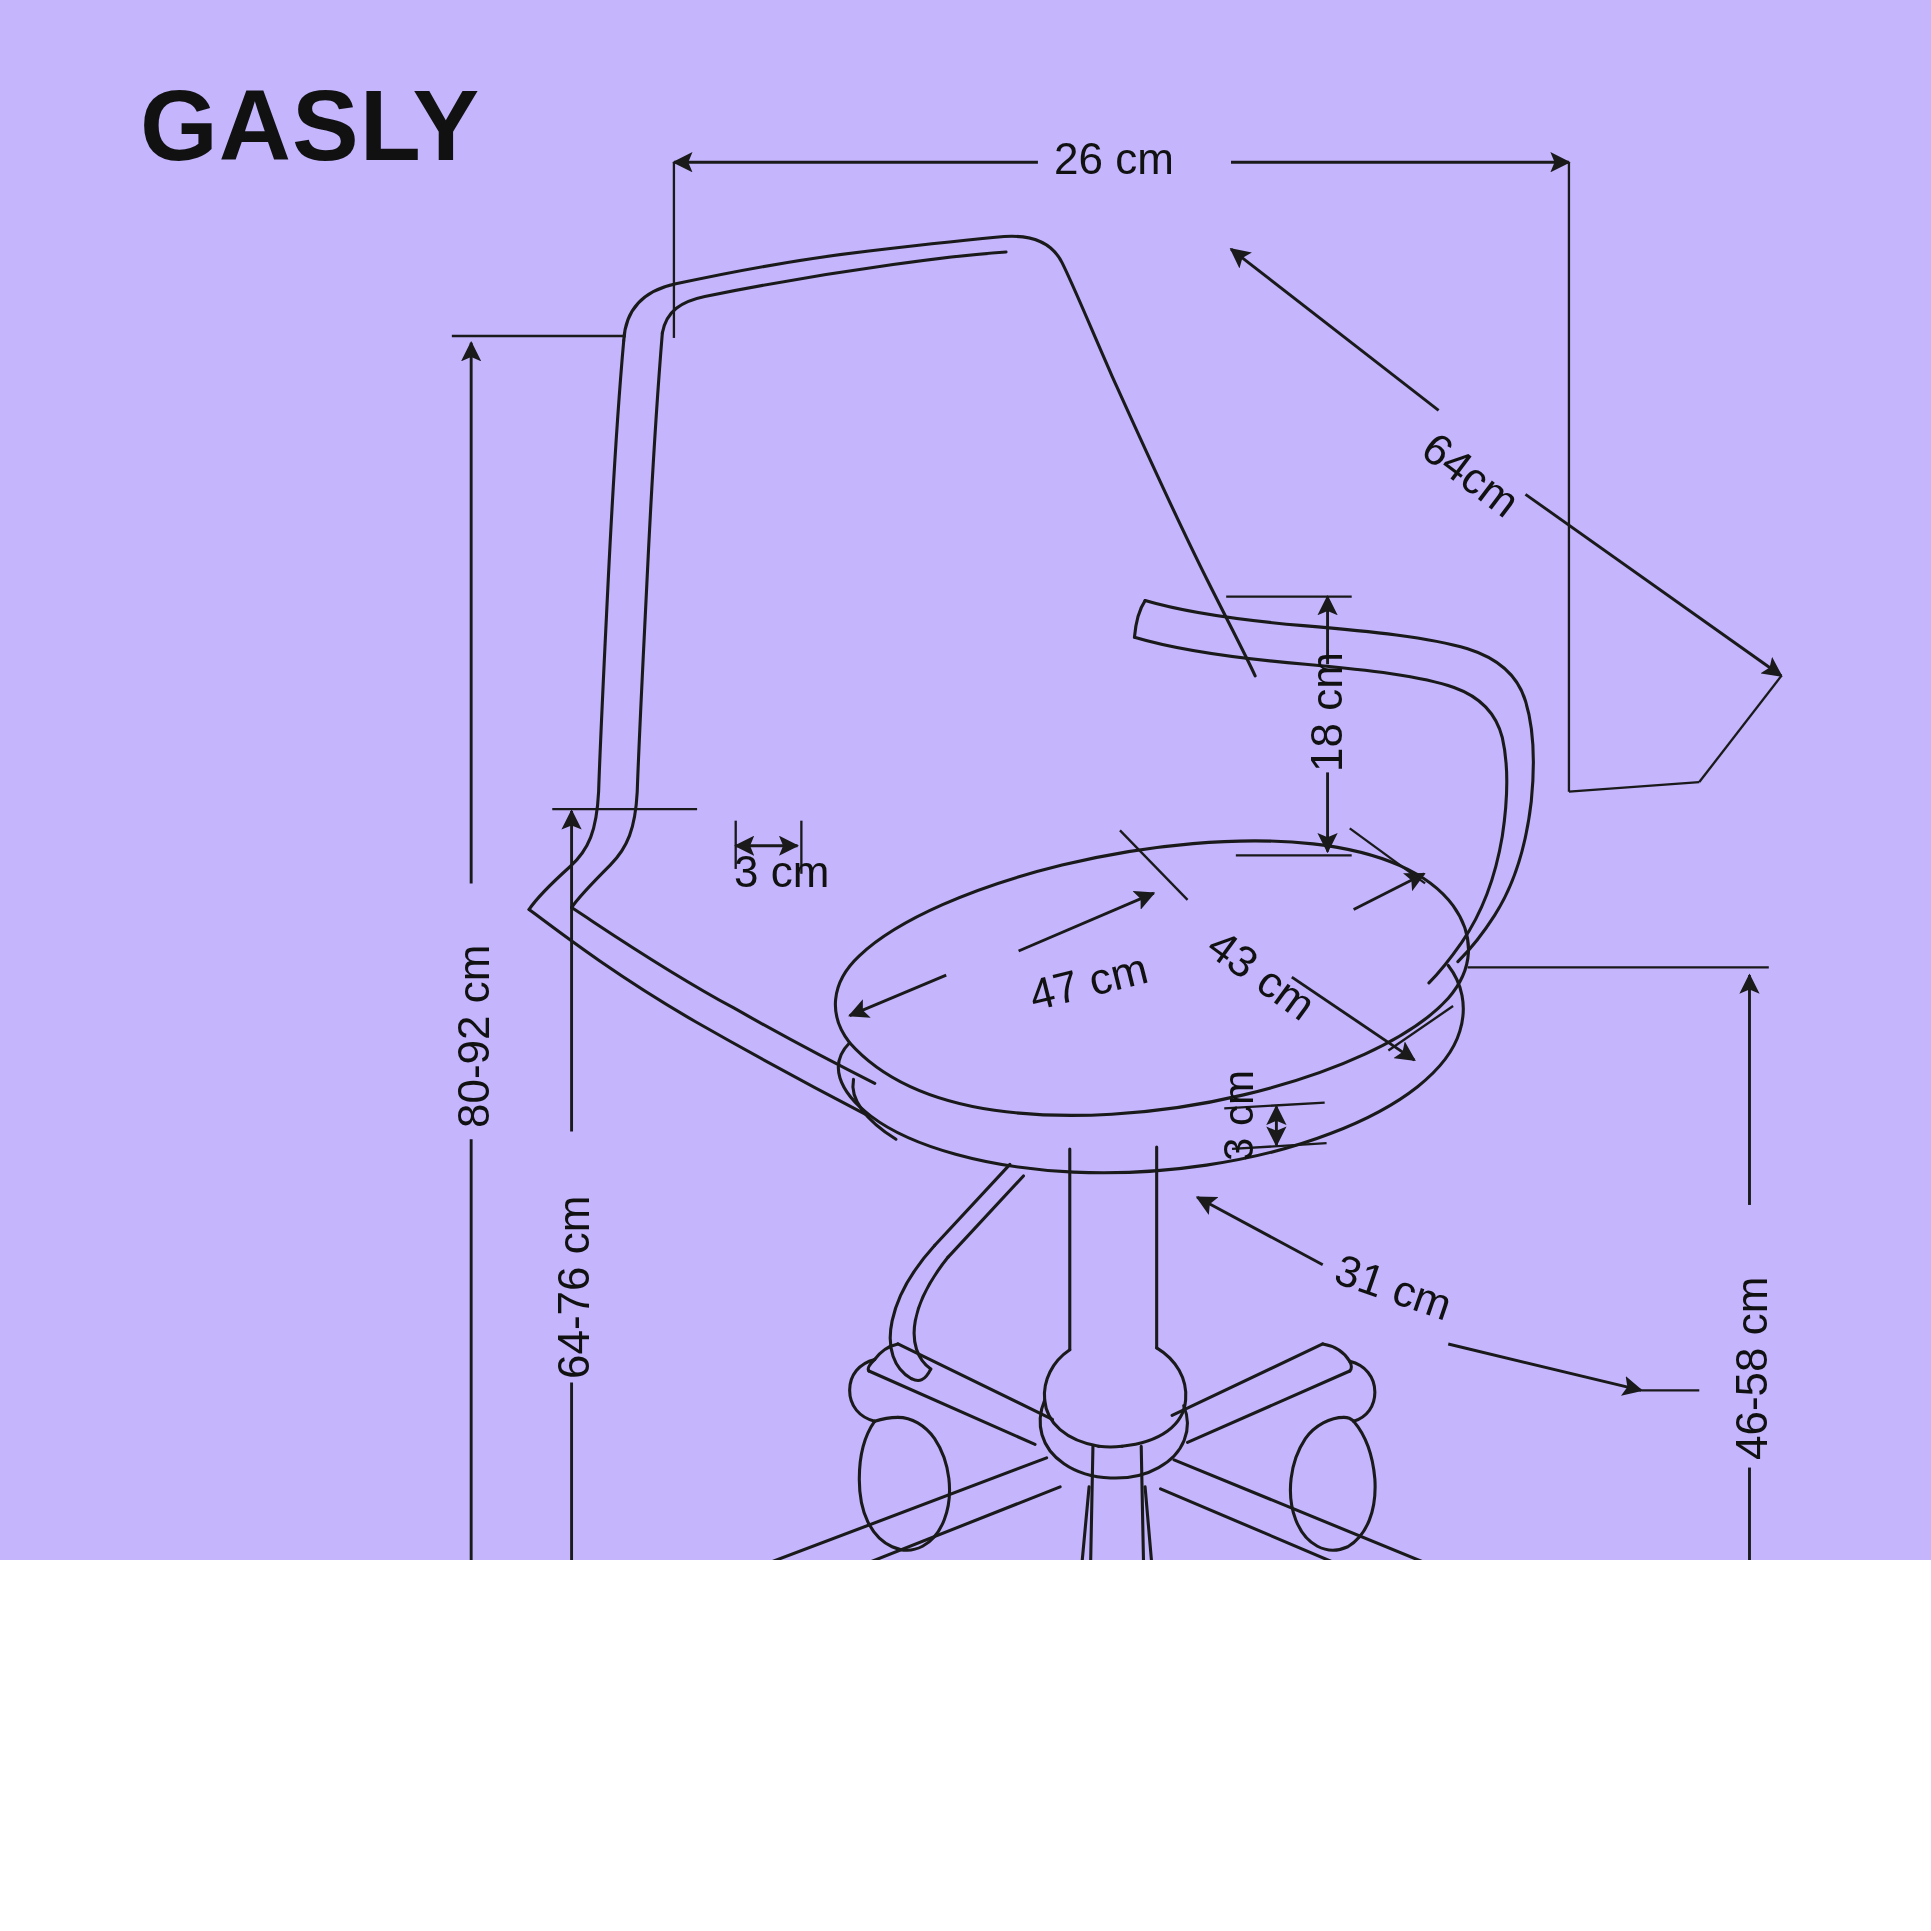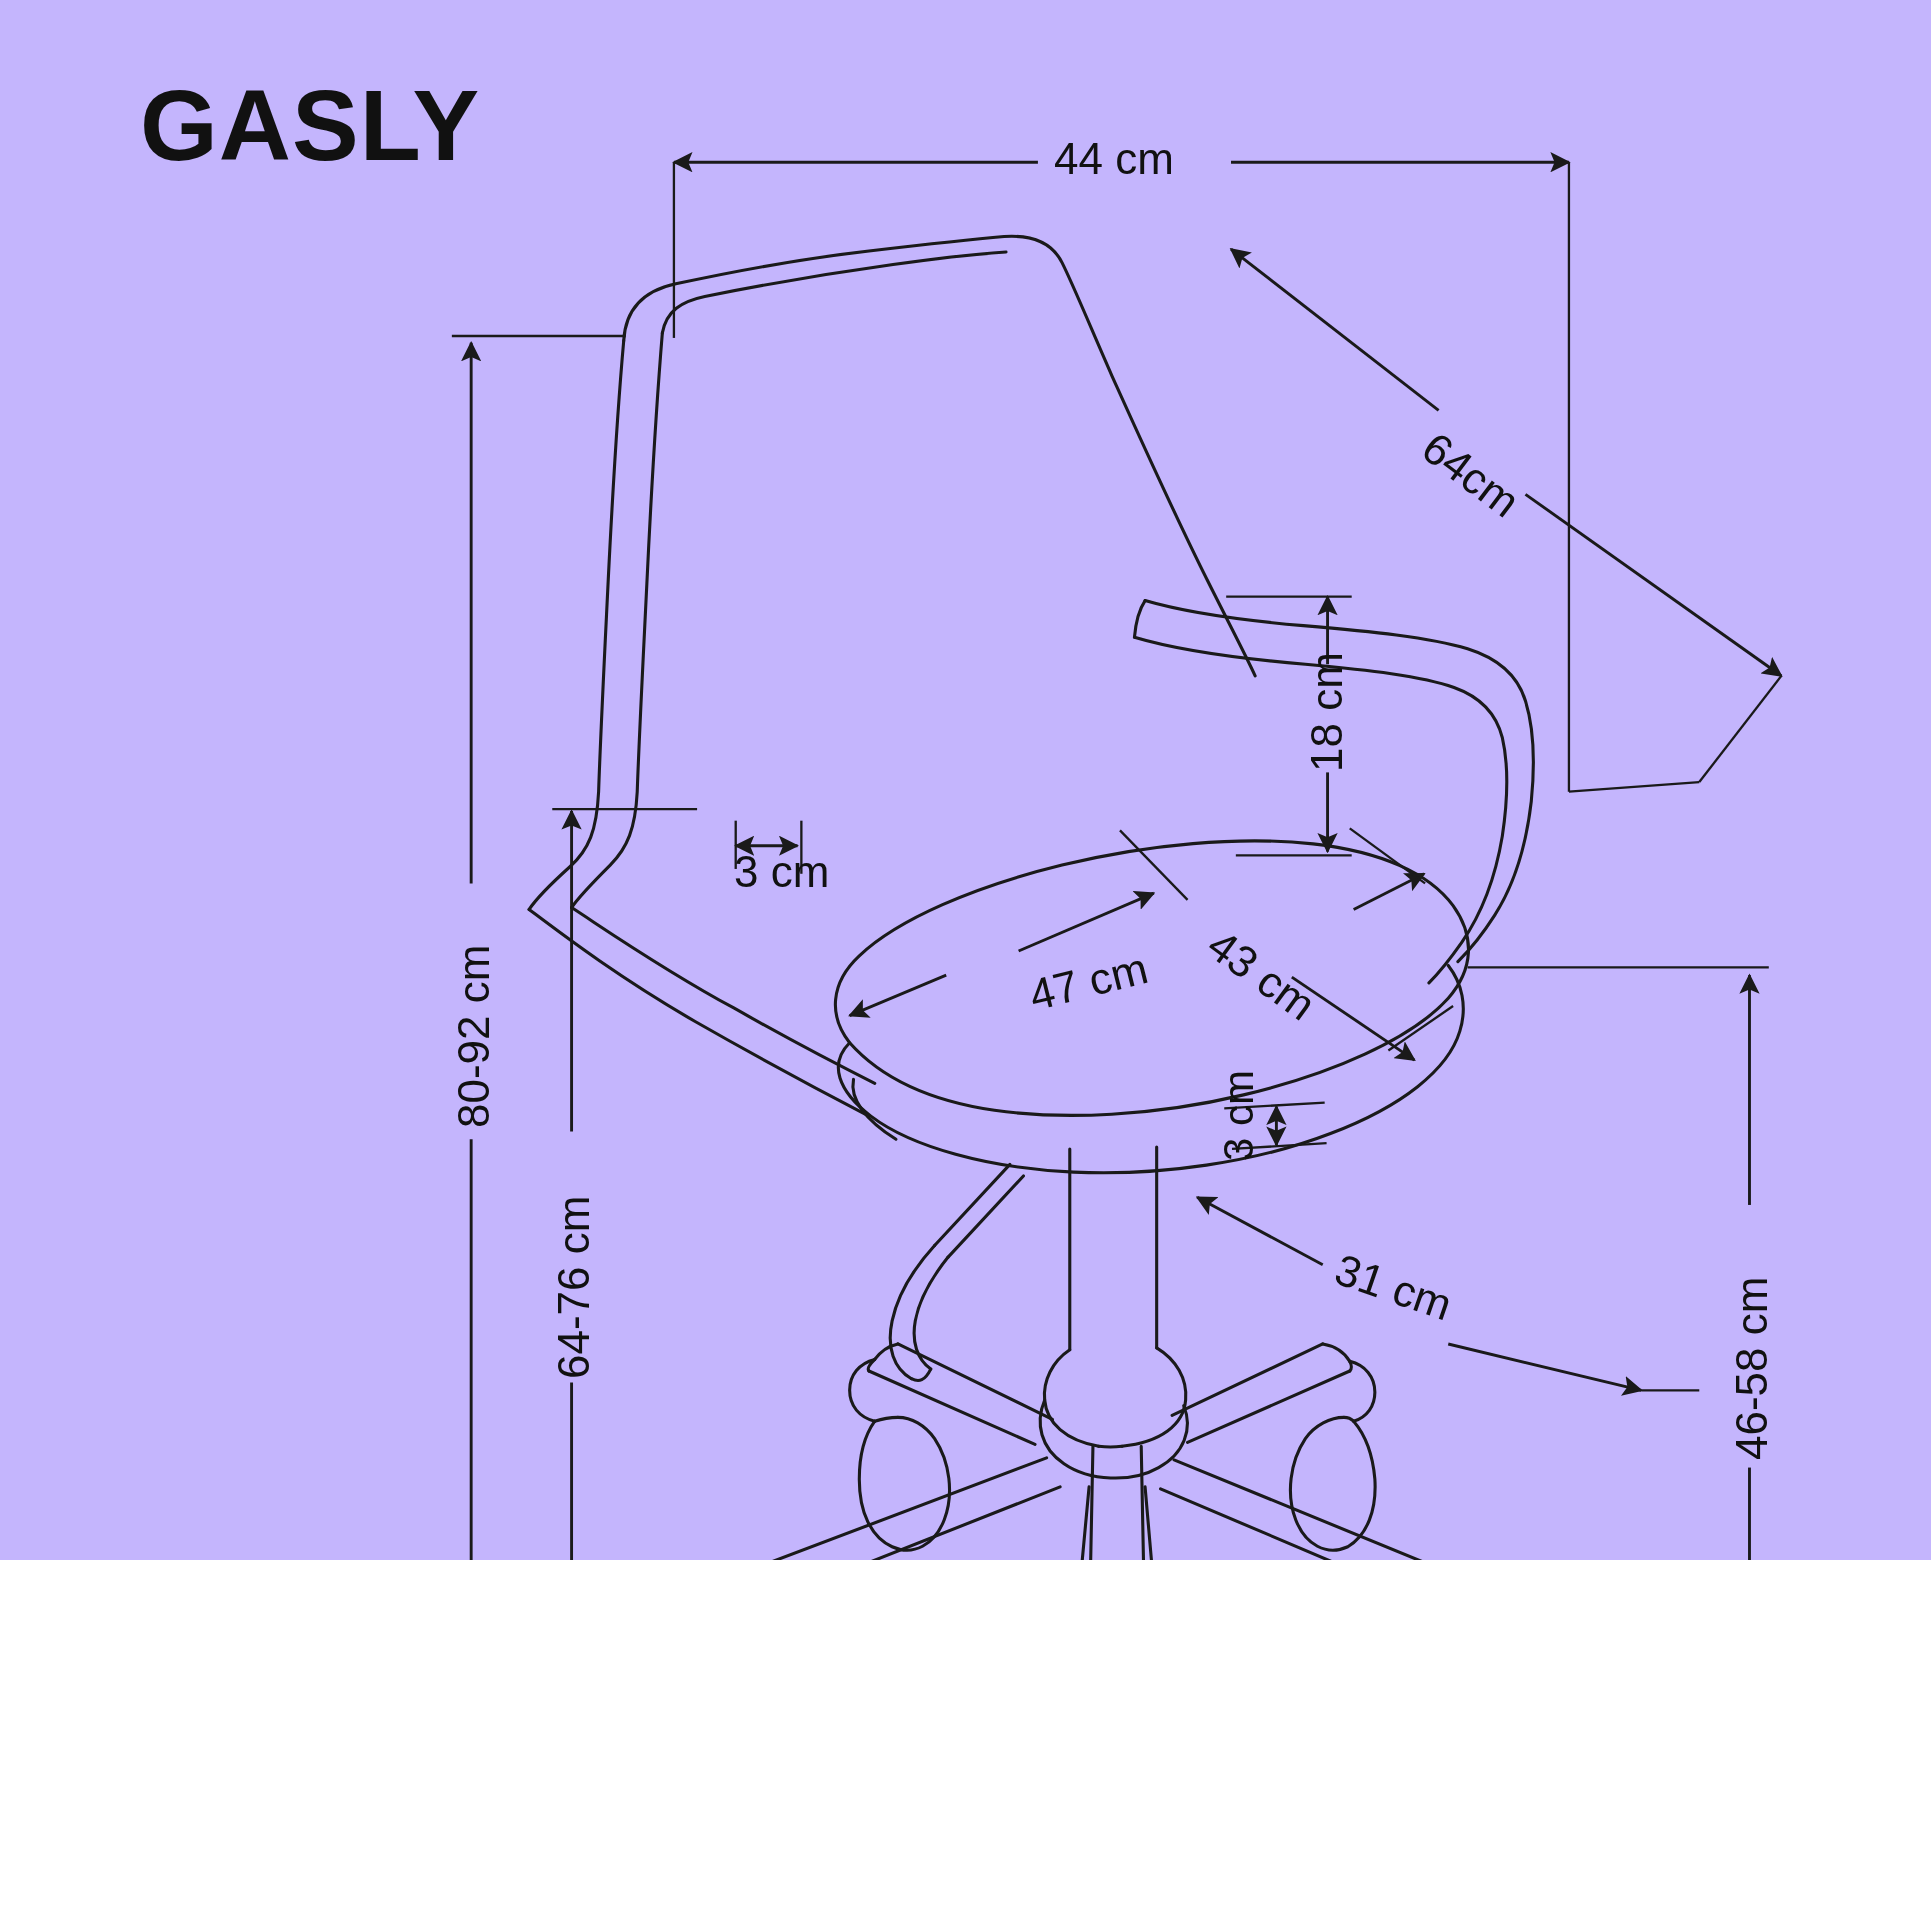--- a/index.html
+++ b/index.html
@@ -338,21 +338,21 @@
       <g>
         <path d="M1812,1010 L1812,1248" marker-start="url(#arrowStart)"></path>
         <path d="M1812,1520 L1812,1752" marker-end="url(#arrowEnd)"></path>
         <path d="M1520,1002 L1832,1002" stroke-width="2.4"></path>
         <path d="M1482,1760 L1832,1760" stroke-width="2.4"></path>
       </g>
 
     </g>
   </svg>
 
-  <div class="dimlabel" style="left:1054px; top:137px;">44 cm</div>
+  <div class="dimlabel" style="left:1054px; top:137px;">26 cm</div>
 
   <div class="dimlabel" style="left:1441px; top:425px; transform: rotate(37deg); transform-origin: left top;">64cm</div>
 
   <div class="dimlabel" style="left:1305px; top:772px; transform: rotate(-90deg); transform-origin: left top;">18 cm</div>
 
   <div class="dimlabel" style="left:734px; top:850px;">3 cm</div>
 
   <div class="dimlabel" style="left:1025px; top:975px; transform: rotate(-14deg); transform-origin: left top;">47 cm</div>
 
   <div class="dimlabel" style="left:1226px; top:922px; transform: rotate(36deg); transform-origin: left top;">43 cm</div>

